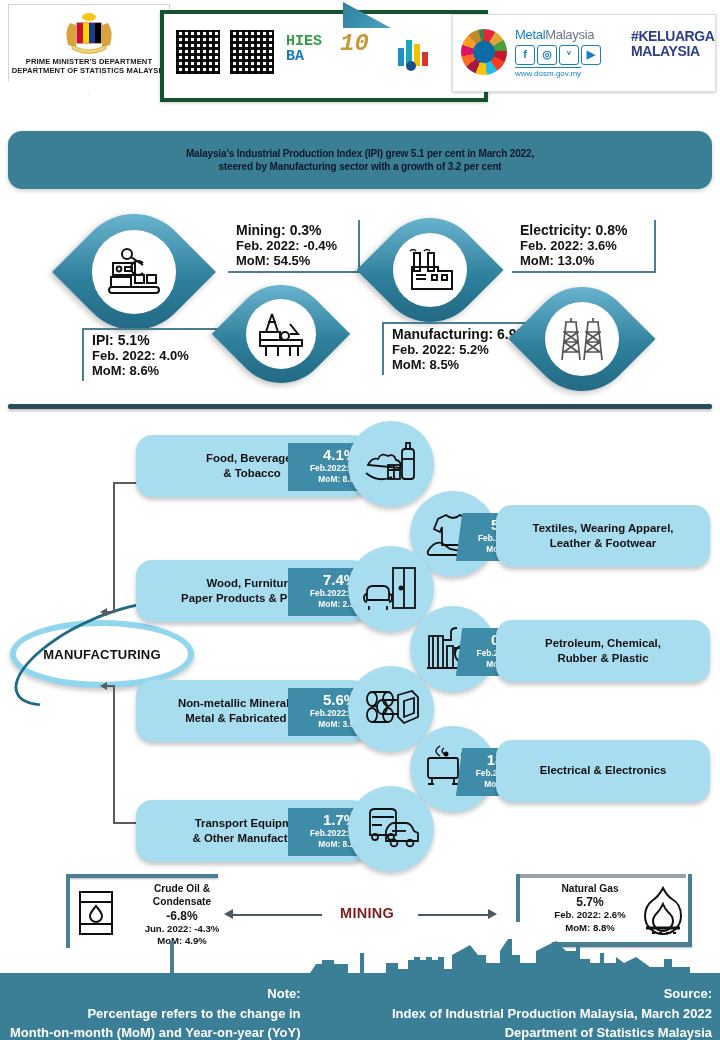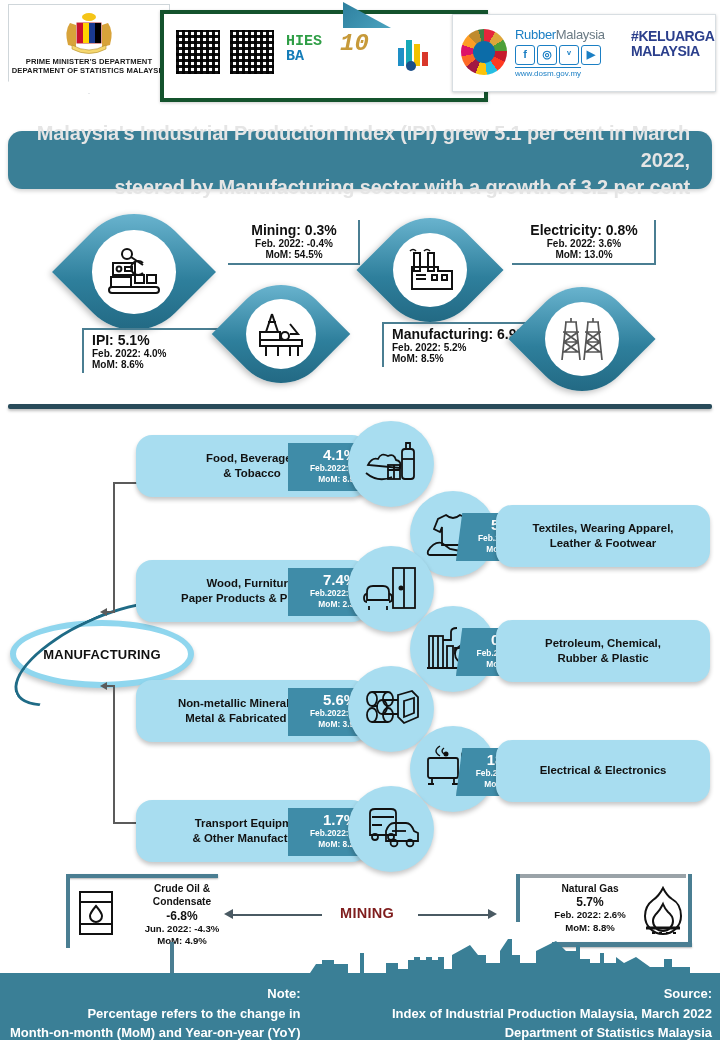--- a/index.html
+++ b/index.html
@@ -66,43 +66,43 @@
             line-height:1.05;color:#2b3f8c;letter-spacing:-.4px;}
 
   
   .title-banner{
     position:absolute;left:8px;top:131px;width:704px;height:58px;
     background:#3a7f96;border-radius:14px;
     display:flex;align-items:center;justify-content:center;
     box-shadow:0 2px 4px rgba(0,0,0,.18);
   }
   .title-banner h1{
-    margin:0;color:#e5e5e5;font-size:20px;font-weight:bold;text-align:right;
+    margin:0;color:#0f172a;font-size:10px;font-weight:bold;text-align:center;
     line-height:1.35;letter-spacing:-.15px;padding:0 22px;
   }
 
   
   .kpi-zone{position:absolute;left:0;top:200px;width:720px;height:200px;}
   .diamond{position:absolute;width:var(--d);height:var(--d);}
   .diamond .petal{
     position:absolute;inset:0;
     background:linear-gradient(135deg,#7ec6e0 0%,#2e7f9c 55%,#1d5f78 100%);
     border-radius:50% 0 50% 0;transform:rotate(45deg);
     box-shadow:0 3px 6px rgba(0,0,0,.25);
   }
   .diamond .disc{
     position:absolute;left:14%;top:14%;width:72%;height:72%;
     background:#fff;border-radius:50%;
     display:flex;align-items:center;justify-content:center;
   }
   .kpi-lbl{position:absolute;padding:2px 6px 3px 8px;}
   .kpi-lbl .k1{font-size:14px;font-weight:bold;color:#111;white-space:nowrap;}
-  .kpi-lbl .k2,.kpi-lbl .k3{font-size:10px;font-weight:bold;color:#111;white-space:nowrap;}
+  .kpi-lbl .k2,.kpi-lbl .k3{font-size:13px;font-weight:bold;color:#111;white-space:nowrap;}
   .brk-l{border-left:2.5px solid #4a7e92;border-top:2.5px solid #4a7e92;}
-  .brk-r{border-right:2.5px solid #4a7e92;border-bottom:2.5px solid #4a7e92;text-align:center;}
+  .brk-r{border-right:2.5px solid #4a7e92;border-bottom:2.5px solid #4a7e92;text-align:left;}
 
   
   .divider{position:absolute;left:8px;top:404px;width:704px;height:5px;
     background:#284b5a;border-radius:2px;box-shadow:0 2px 3px rgba(0,0,0,.25);}
 
   
   .mfg-ring{
     position:absolute;left:10px;top:620px;width:172px;height:56px;
     border-radius:50%;
     border:6px solid #8fd6ee;
@@ -202,21 +202,21 @@
       <path d="M22 34 L22 12 L28 12 L28 34 Z" fill="#f2c200"></path>
       <path d="M30 34 L30 20 L36 20 L36 34 Z" fill="#d9372b"></path>
       <circle cx="19" cy="34" r="5" fill="#1a4f8a"></circle>
     </svg>
   </div>
   <div class="hdr-fold"></div>
 
   <div class="hdr-right">
     <div class="sdg"></div>
     <div class="stats-m">
-      <span style="color:#1b7fc4">Rubber</span><span>Malaysia</span>
+      <span style="color:#1b7fc4">Metal</span><span>Malaysia</span>
     </div>
     <div class="soc">
       <i>f</i>
       <i>◎</i>
       <i>ᵛ</i>
       <i>▶</i>
     </div>
     <div class="dosmurl">www.dosm.gov.my</div>
     <div class="keluarga">
       <div>#KELUARGA</div>

